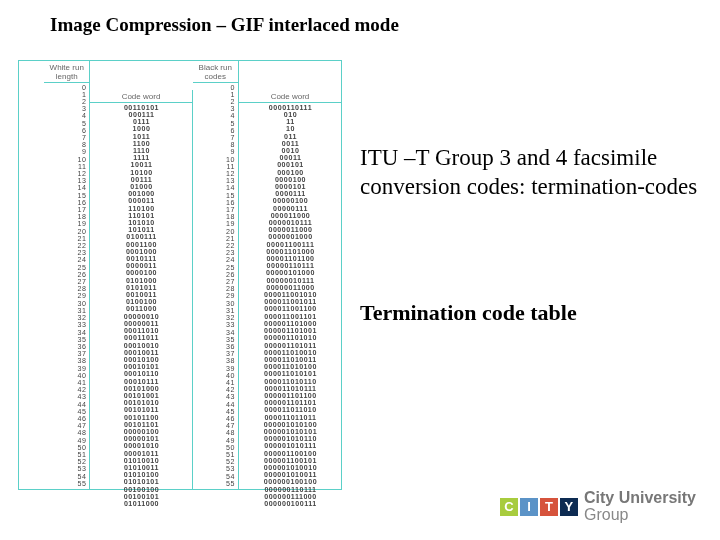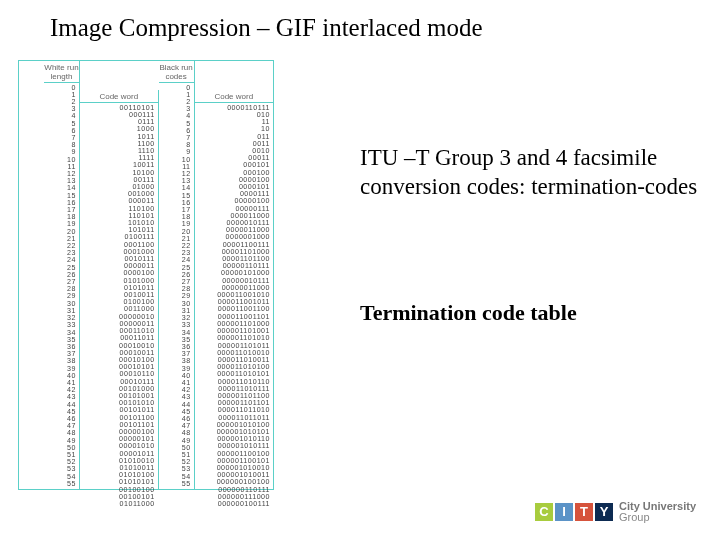--- a/index.html
+++ b/index.html
@@ -8,29 +8,29 @@
     height: 540px;
     background: #ffffff;
     font-family: "Times New Roman", serif;
     position: relative;
     overflow: hidden;
   }
   .title {
     position: absolute;
     top: 14px;
     left: 50px;
-    font-size: 25px;
-    font-weight: normal;
+    font-size: 19px;
+    font-weight: bold;
     color: #000;
   }
   .table-wrap {
     position: absolute;
     top: 60px;
     left: 18px;
-    width: 256px;
+    width: 324px;
     height: 430px;
     border: 1px solid #5bd0c8;
     display: flex;
     padding-left: 25px;
   }
   .col {
     border-right: 1px solid #5bd0c8;
     display: flex;
     flex-direction: column;
   }
@@ -51,21 +51,21 @@
     flex: 1;
     font-family: Arial, sans-serif;
     font-size: 7.1px;
     line-height: 7.2px;
     color: #444;
     padding: 2px 3px 2px 0;
     text-align: right;
     white-space: pre;
     letter-spacing: 0.5px;
   }
-  .col.code .col-body { text-align: right; padding-left: 4px; }
+  .col.code .col-body { text-align: center; padding-left: 4px; font-weight: bold; }
   .text-block-1 {
     position: absolute;
     top: 144px;
     left: 360px;
     width: 350px;
     font-size: 23px;
     line-height: 1.25;
     color: #000;
   }
   .text-block-2 {
@@ -94,21 +94,21 @@
     font-weight: bold;
     text-align: center;
     line-height: 18px;
   }
   .lb1 { background: #a8cc3e; }
   .lb2 { background: #5b93c7; }
   .lb3 { background: #d6533c; }
   .lb4 { background: #0d2b52; }
   .logo-text {
     font-family: Arial, sans-serif;
-    font-size: 11px;
+    font-size: 16px;
     color: #888;
     line-height: 1.05;
   }
   .logo-text .line1 { font-weight: bold; color: #777; }
 </style>
 </head>
 <body>
 
 <div class="title">Image Compression – GIF interlaced mode</div>
 

